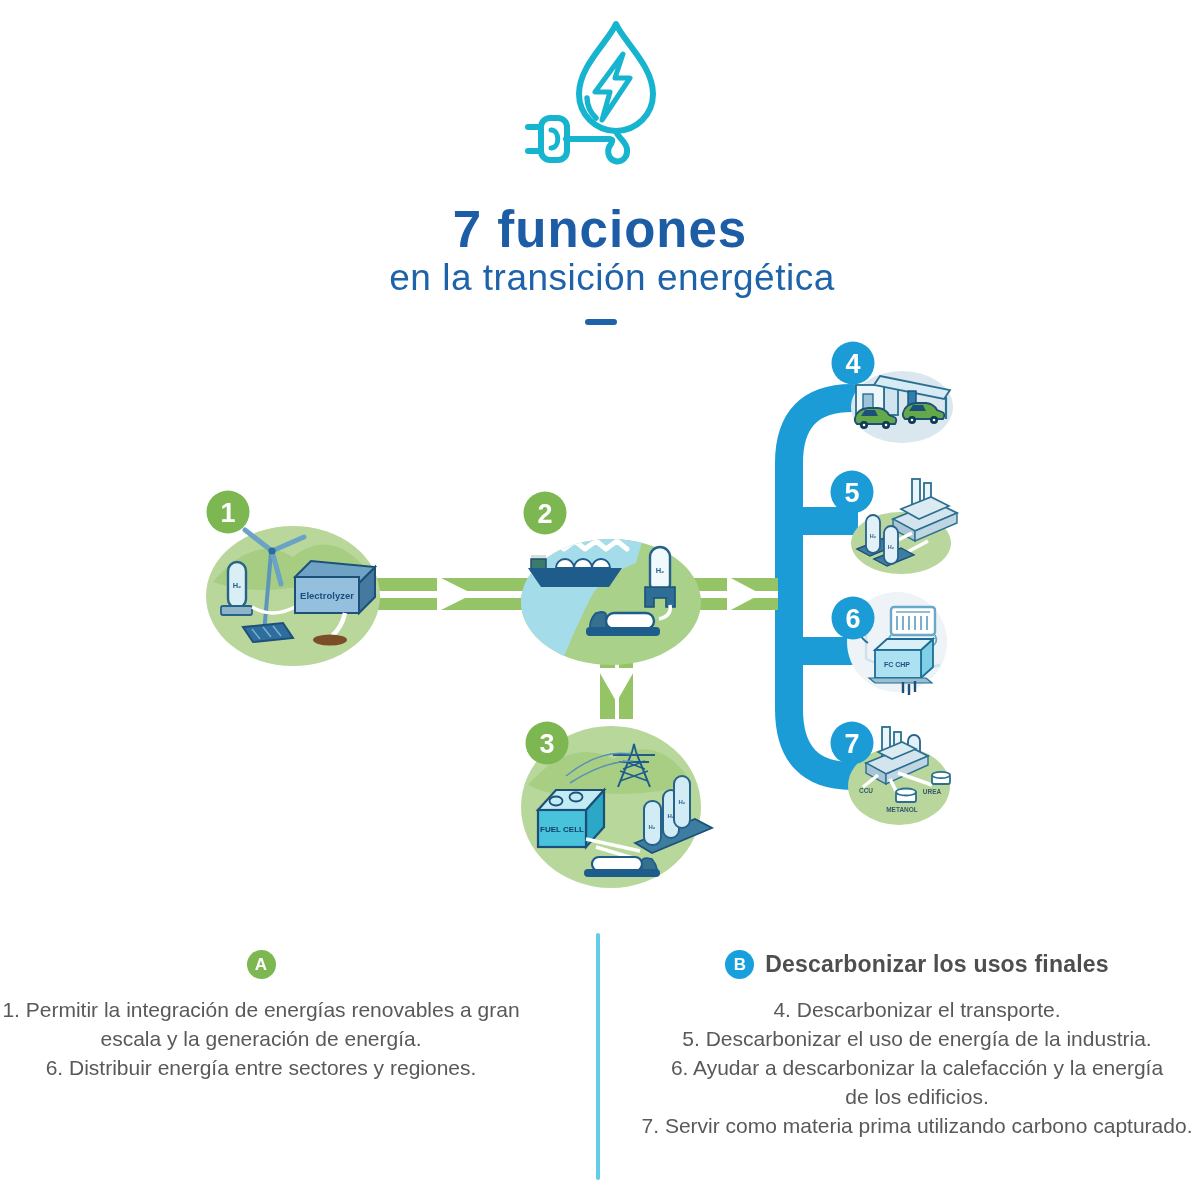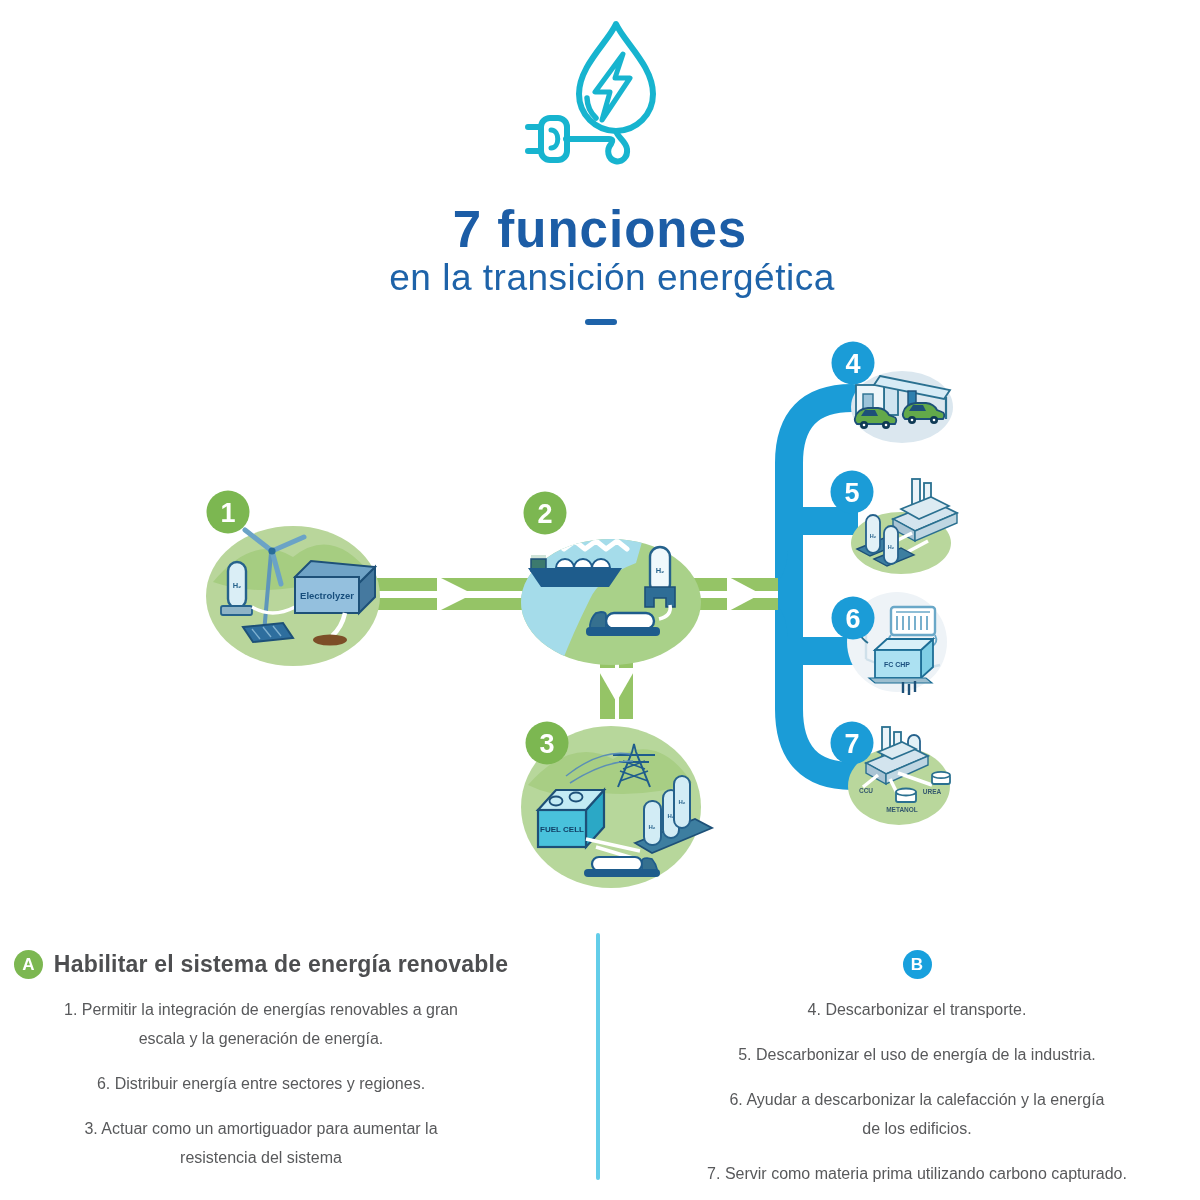--- a/index.html
+++ b/index.html
@@ -15,21 +15,21 @@
   .col{position:absolute;text-align:center;}
   .col-a{left:0;top:950px;width:522px;}
   .col-b{left:626px;top:950px;width:582px;}
   .heading-row{display:flex;align-items:center;justify-content:center;gap:11px;}
   .badge-circle{width:29px;height:29px;border-radius:50%;display:flex;align-items:center;
          justify-content:center;color:#fff;font-size:17px;font-weight:bold;flex:0 0 29px;}
   .badge-a{background:#7cb751;}
   .badge-b{background:#18a0dd;}
   .sec-heading{margin:0;font-size:23px;font-weight:bold;color:#4d4e50;letter-spacing:0.2px;}
   .items{margin-top:16px;}
-  .item{margin:16px;font-size:16px;line-height:29px;color:#58595b;white-space:pre-line;}
+  .item{margin:0;font-size:21px;line-height:29px;color:#58595b;white-space:pre-line;}
   .divider{position:absolute;left:596px;top:933px;width:4px;height:247px;border-radius:2px;background:#63cde9;}
   svg text{font-family:"Liberation Sans",sans-serif;}
 </style>
 </head>
 <body>
 
 <div class="canvas">
 
   <svg class="logo" viewBox="0 0 170 162">
     <g fill="none" stroke="#17b4cf" stroke-linecap="round" stroke-linejoin="round">
@@ -290,34 +290,32 @@
         <text x="852" y="417.5">7</text>
       </g>
     </g>
   </svg>
 
   <div class="divider"></div>
 
   <section class="col col-a">
     <div class="heading-row">
       <span class="badge-circle badge-a">A</span>
-      <h2 class="sec-heading">Habilitar el sistema de energía renovable</h2>
     </div>
     <div class="items">
       <p class="item">1. Permitir la integración de energías renovables a gran
 escala y la generación de energía.</p>
       <p class="item">6. Distribuir energía entre sectores y regiones.</p>
-      <p class="item">3. Actuar como un amortiguador para aumentar la
-resistencia del sistema</p>
     </div>
   </section>
 
   <section class="col col-b">
     <div class="heading-row">
       <span class="badge-circle badge-b">B</span>
+      <h2 class="sec-heading">Descarbonizar los usos finales</h2>
     </div>
     <div class="items">
       <p class="item">4. Descarbonizar el transporte.</p>
       <p class="item">5. Descarbonizar el uso de energía de la industria.</p>
       <p class="item">6. Ayudar a descarbonizar la calefacción y la energía
 de los edificios.</p>
       <p class="item">7. Servir como materia prima utilizando carbono capturado.</p>
     </div>
   </section>
 

